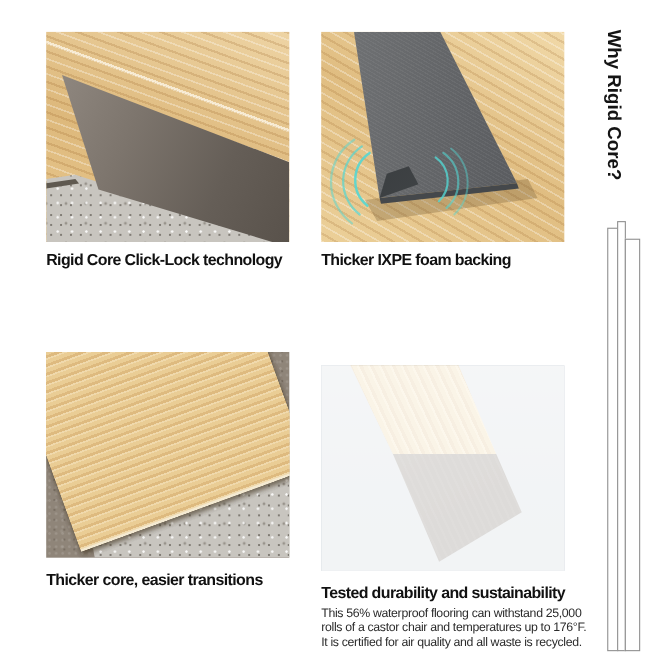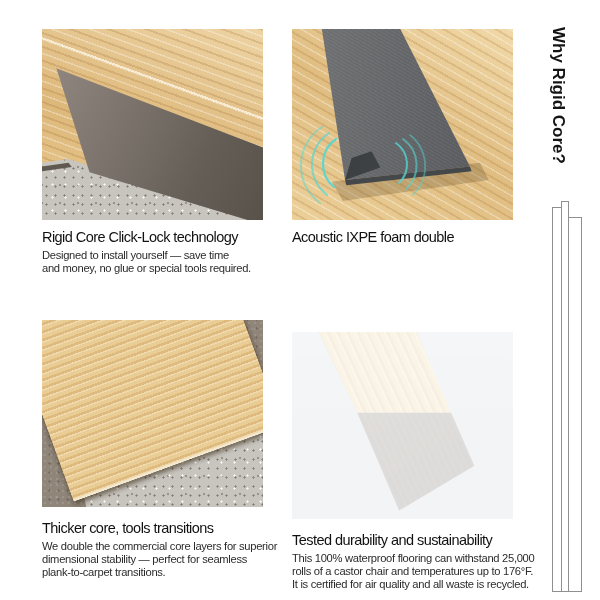--- a/index.html
+++ b/index.html
@@ -16,21 +16,21 @@
   .c2 { left:292px; top:29px; }
   .c3 { left:42px;  top:320px; }
   .c4 { left:292px; top:332px; }
 
   .img { position:relative; width:221px; overflow:hidden; }
   .c1 .img, .c2 .img { height:191px; }
   .c3 .img, .c4 .img { height:187px; }
   .img > div, .img > svg { position:absolute; inset:0; width:100%; height:100%; }
 
   .h {
-    margin:9px 0 4px; font-size:14.5px; font-weight:400; letter-spacing:-0.55px;
+    margin:9px 0 4px; font-size:14.5px; font-weight:700; letter-spacing:-0.55px;
     color:#111111; white-space:nowrap;
   }
   .c3 .h, .c4 .h { margin-top:13px; }
   .b {
     margin:0; width:280px; font-size:11.2px; line-height:13.2px;
     letter-spacing:-0.3px; color:#2b2b2b; white-space:pre-line;
   }
 
   
   .wood1 {
@@ -137,65 +137,60 @@
 
 <main>
 
   <section class="card c1">
     <div class="img wood1">
       <div class="speckle concrete1"></div>
       <div class="edgeline1"></div>
       <div class="panel1"></div>
     </div>
     <h2 class="h">Rigid Core Click-Lock technology</h2>
-    <p class="b">Designed to install yourself — save time
-and money, no glue or special tools required.</p>
   </section>
 
   <section class="card c2">
     <div class="img wood2">
       <div class="shadow2"></div>
       <div class="foam2"></div>
       <div class="foamedge2"></div>
       <div class="peel2"></div>
       <svg viewBox="0 0 221 191" preserveAspectRatio="none">
         <g fill="none" stroke="#54d6d2" stroke-linecap="round">
           <path d="M44,110 A30,30 0 0 0 42,158" stroke-width="2.2" opacity="0.9"></path>
           <path d="M37,104 A38,38 0 0 0 35,166" stroke-width="2" opacity="0.7"></path>
           <path d="M30,98  A46,46 0 0 0 28,174" stroke-width="2" opacity="0.5"></path>
           <path d="M104,114 A26,26 0 0 1 107,154" stroke-width="2" opacity="0.8"></path>
           <path d="M111,110 A32,32 0 0 1 114,160" stroke-width="2" opacity="0.6"></path>
           <path d="M118,106 A40,40 0 0 1 121,166" stroke-width="1.8" opacity="0.45"></path>
         </g>
       </svg>
     </div>
-    <h2 class="h">Acoustic IXPE foam double</h2>
+    <h2 class="h">Thicker IXPE foam backing</h2>
   </section>
 
   <section class="card c3">
     <div class="img carpet3">
       <div class="speckle concrete3"></div>
       <div class="wplank p-far"></div>
       <div class="wplank p-mid"></div>
       <div class="wplank p-near"></div>
     </div>
-    <h2 class="h">Thicker core, tools transitions</h2>
-    <p class="b">We double the commercial core layers for superior
-dimensional stability — perfect for seamless
-plank-to-carpet transitions.</p>
+    <h2 class="h">Thicker core, easier transitions</h2>
   </section>
 
   <section class="card c4">
     <div class="img water4">
       <div class="plankAbove4"></div>
       <div class="plankBelow4"></div>
       <div class="waterline4"></div>
     </div>
     <h2 class="h">Tested durability and sustainability</h2>
-    <p class="b">This 100% waterproof flooring can withstand 25,000
+    <p class="b">This 56% waterproof flooring can withstand 25,000
 rolls of a castor chair and temperatures up to 176°F.
 It is certified for air quality and all waste is recycled.</p>
   </section>
 
   <h1 class="vtitle">Why Rigid Core?</h1>
 
   <div>
     <div class="bar bar-left"></div>
     <div class="bar bar-middle"></div>
     <div class="bar bar-right"></div>

